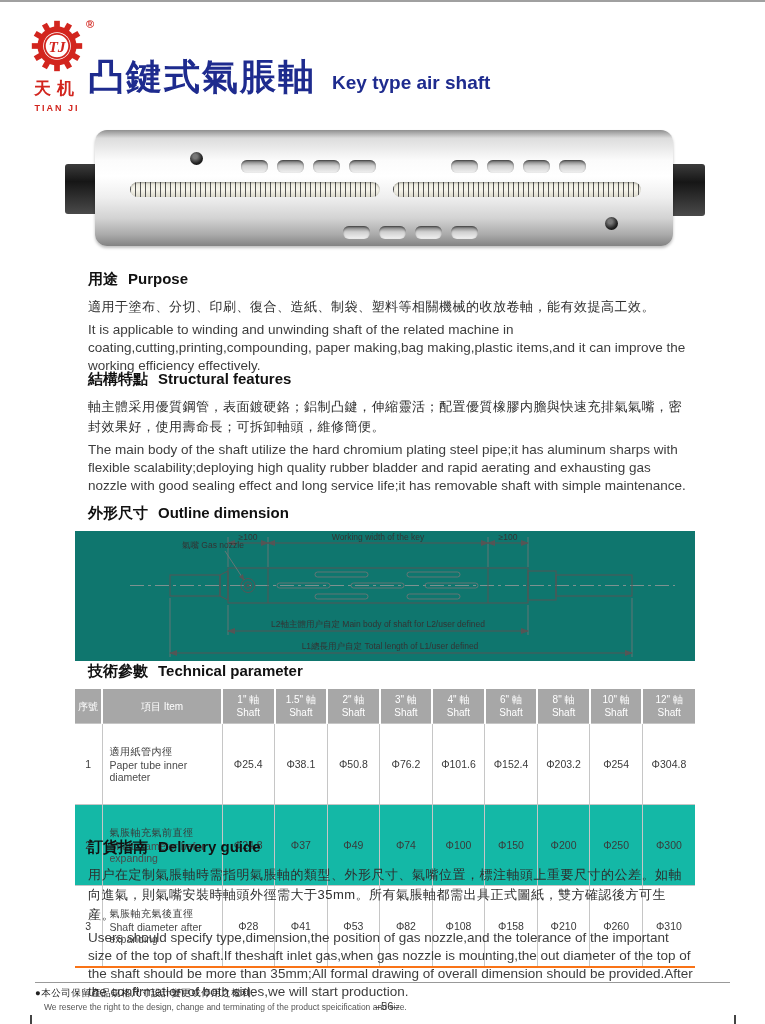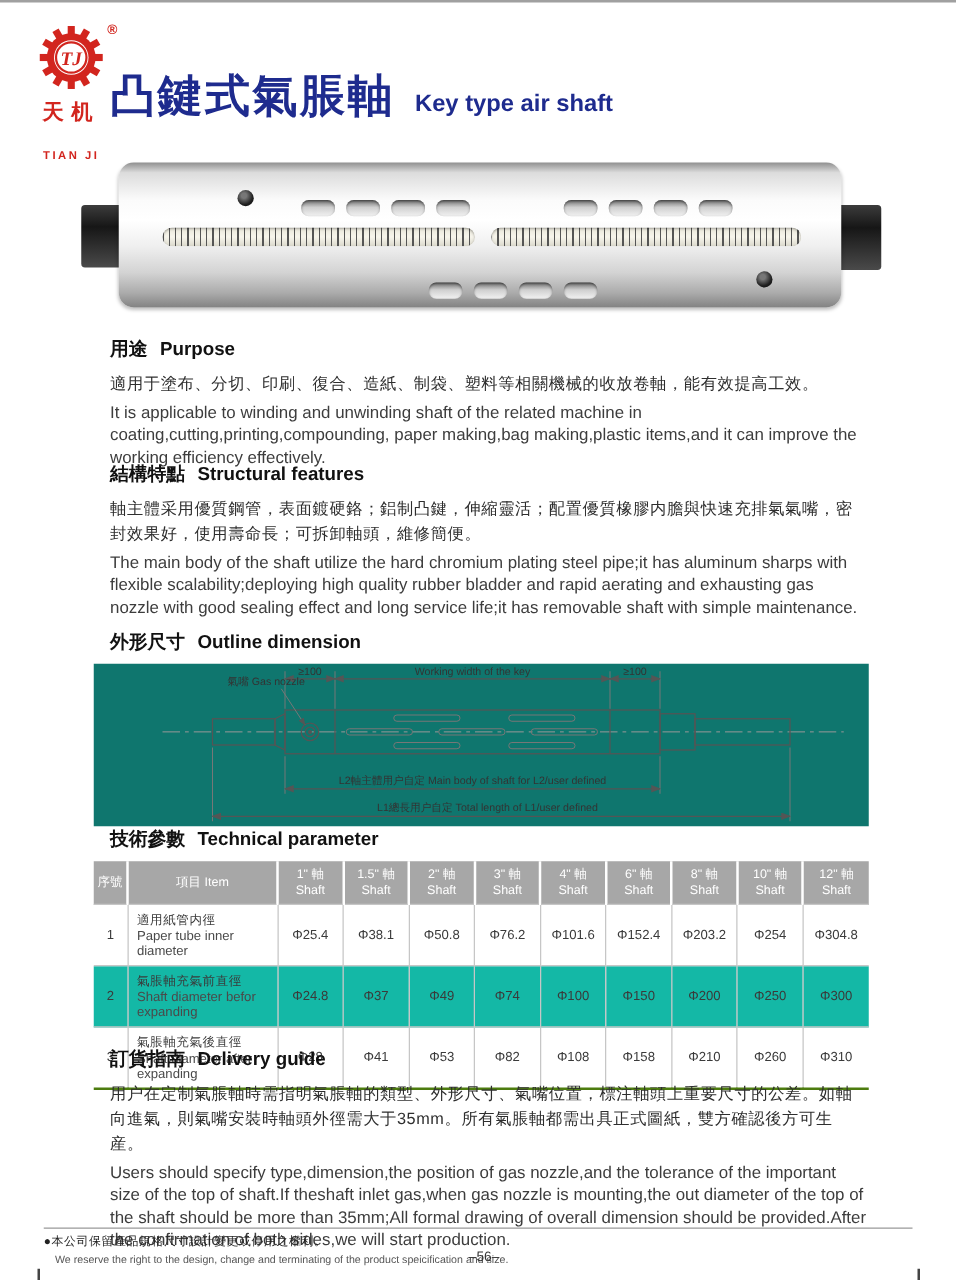--- a/index.html
+++ b/index.html
@@ -4,21 +4,21 @@
 <style>
   html,body{margin:0;padding:0;background:#ffffff;}
   body{font-family:"Liberation Sans", sans-serif; width:765px;}
   .page{position:relative;width:765px;height:1024px;background:#fff;overflow:hidden;border-top:2px solid #a0a0a0;}
 
   
   .header{position:absolute;top:16px;left:18px;right:20px;height:92px;}
   .logo{position:absolute;left:0;top:2px;width:78px;text-align:center;}
   .logo .reg{position:absolute;right:2px;top:-2px;color:#d2251e;font-size:11px;font-weight:bold;}
   .logo .zh{color:#d2251e;font-size:17px;font-weight:bold;letter-spacing:6px;margin-top:1px;font-family:"Liberation Serif",serif;}
-  .logo .en{color:#d2251e;font-size:9px;font-weight:bold;letter-spacing:2px;margin-top:18px;}
+  .logo .en{color:#d2251e;font-size:9px;font-weight:bold;letter-spacing:2px;margin-top:3px;}
   .titles{position:absolute;left:70px;bottom:8px;white-space:nowrap;}
   .title-zh{color:#1e2b8e;font-size:36px;font-weight:bold;letter-spacing:2px;}
   .title-en{color:#1e2b8e;font-size:19px;font-weight:bold;margin-left:16px;}
 
   
   .photo-wrap{position:absolute;top:118px;left:65px;width:640px;height:134px;}
   .cap{position:absolute;border-radius:3px;background:linear-gradient(180deg,#3c3c3c 0%,#161616 35%,#2a2a2a 60%,#4a4a4a 100%);}
   .cap-left{left:0;top:44px;width:36px;height:50px;}
   .cap-right{right:0;top:44px;width:48px;height:52px;}
   .cyl{position:absolute;left:30px;top:10px;width:578px;height:116px;border-radius:12px;
@@ -50,25 +50,25 @@
   .panel svg{display:block;}
   .dim{stroke:#555;stroke-width:1;fill:none;}
   .thin{stroke:#777;stroke-width:0.8;fill:none;}
   .dwg-label{font-size:8.5px;fill:#333;font-family:"Liberation Sans",sans-serif;}
 
   
   table{border-collapse:collapse;margin-left:5px;width:620px;table-layout:fixed;}
   th{background:#a7a7a7;color:#fff;font-weight:normal;font-size:10px;line-height:13px;border-right:2px solid #fff;padding:4px 0;}
   th:last-child{border-right:none;}
   .th-index{width:26px;} .th-item{width:118px;}
-  td{border:1px solid #c6c6c6;font-size:10.5px;color:#3a3a3a;text-align:center;padding:5px 0;height:24px;}
+  td{border:1px solid #c6c6c6;font-size:10.5px;color:#3a3a3a;text-align:center;padding:21px 0;height:24px;}
   .td-item{text-align:left;padding-left:7px;}
   .item-zh{font-size:10px;letter-spacing:0.5px;} .item-en{font-size:10.5px;color:#4a4a4a;}
   tr.alt td{background:#14b8a6;}
-  table{border-bottom:2px solid #4d7c0f;}
+  table{border-bottom:2px solid #f97316;}
   td:first-child{border-left:none;} td:last-child{border-right:none;}
 
   
   .footer{position:absolute;left:35px;right:35px;bottom:14px;border-top:1px solid #999;padding-top:4px;}
   .f-zh{font-size:9.5px;color:#222;letter-spacing:0.5px;}
   .f-en{font-size:8.5px;color:#555;margin-left:9px;margin-top:2px;}
   .pageno{position:absolute;left:340px;top:17px;font-size:11px;color:#333;}
   .cropmark{position:absolute;bottom:0;width:2px;height:11px;background:#444;}
   .cm-l{left:30px;} .cm-r{right:29px;}
 </style>

